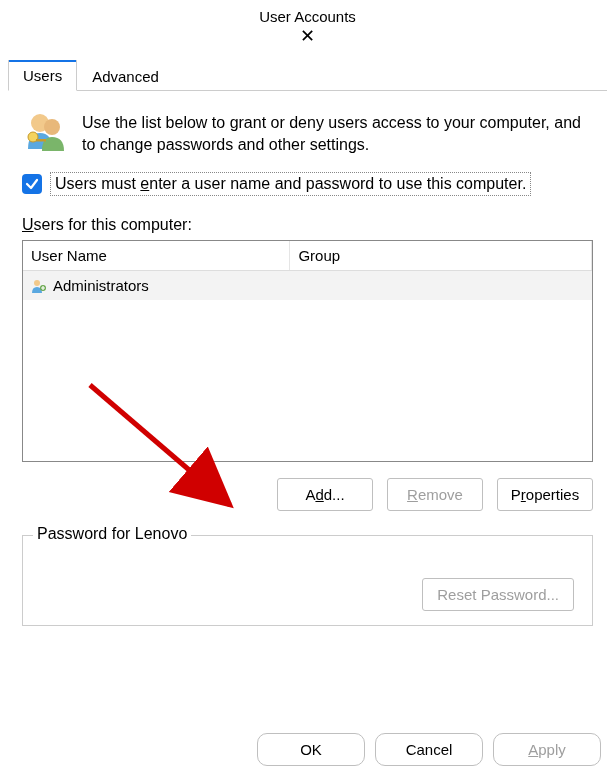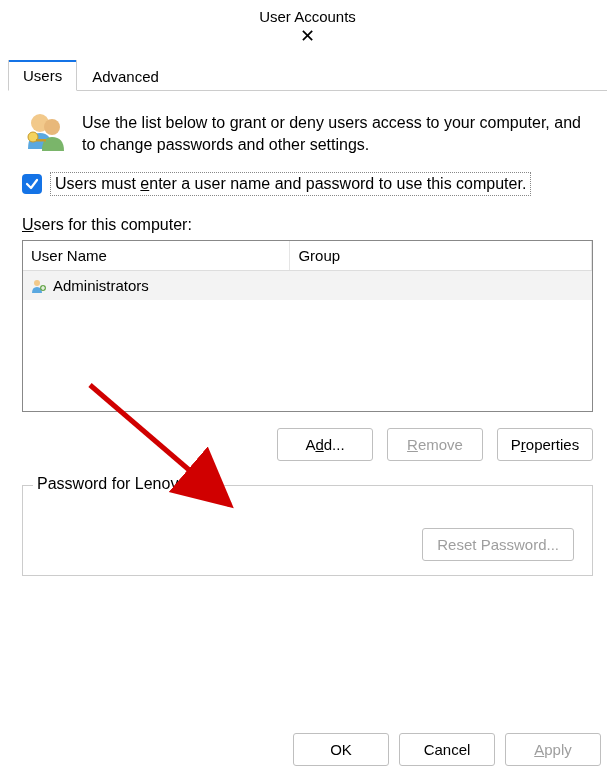--- a/index.html
+++ b/index.html
@@ -91,21 +91,21 @@
       padding: 2px 4px;
       font-size: 16px;
     }
     .section-label {
       font-size: 16px;
       margin-bottom: 6px;
     }
     .section-label .ul, .btn .ul, .check-label .ul { text-decoration: underline; }
     .list {
       border: 1px solid #888;
-      height: 172px;
+      height: 222px;
       background: #fff;
       font-size: 15px;
     }
     .list-header {
       display: flex;
       border-bottom: 1px solid #ddd;
       background: #fff;
     }
     .list-header .col {
       padding: 6px 8px;
@@ -182,21 +182,21 @@
       border-radius: 3px;
       color: #9e9e9e;
     }
     .footer {
       position: absolute;
       bottom: 10px;
       right: 14px;
       display: flex;
       gap: 10px;
     }
-    .footer .btn { width: 96px; }
+    .footer .btn { width: 108px; border-radius: 10px; }
     .arrow-overlay {
       position: absolute;
       left: 80px;
       top: 375px;
       pointer-events: none;
     }
   </style>
 </head>
 <body>
 

